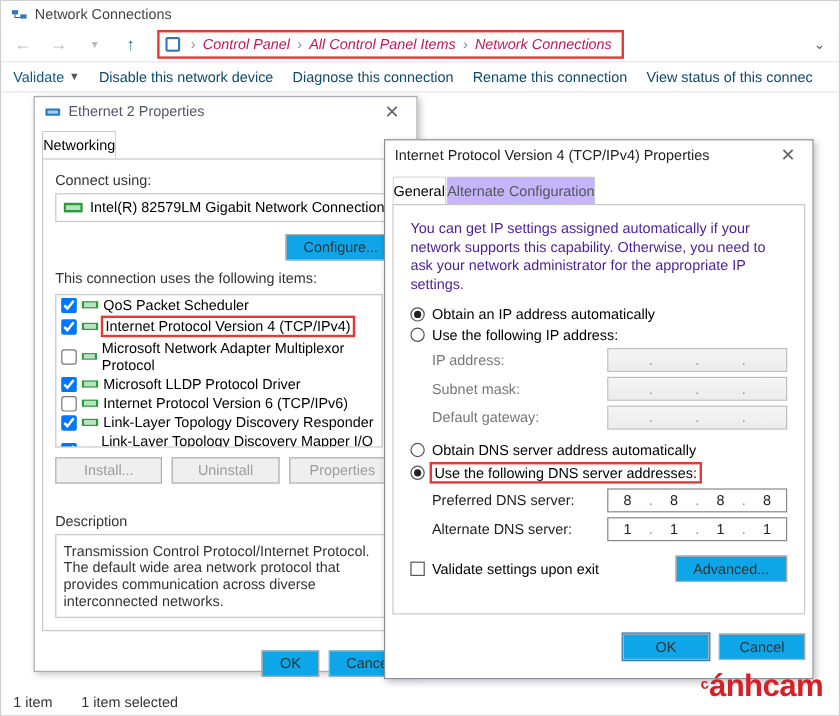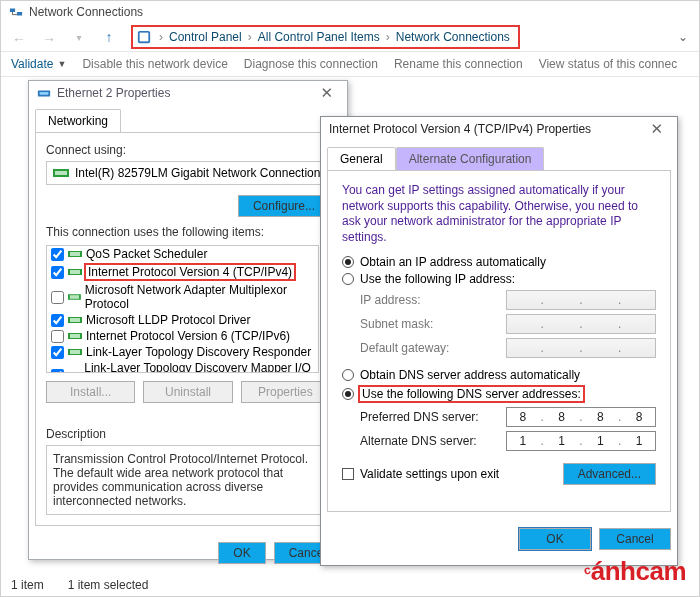--- a/index.html
+++ b/index.html
@@ -7,38 +7,38 @@
 
   
   .explorer { position: absolute; inset: 0; border: 1px solid #d0d0d0; background: #fff; }
   .titlebar { height: 22px; display: flex; align-items: center; padding: 0 8px; color: #444; background: #fff; }
   .titlebar .icon { width: 14px; height: 14px; margin-right: 6px; }
 
   .navrow { height: 28px; display: flex; align-items: center; padding: 0 6px; gap: 6px; }
   .navrow .arrow-btn { width: 24px; height: 24px; display: flex; align-items: center; justify-content: center; color: #bbb; font-size: 14px; }
   .breadcrumb-box { border: 2px solid #e53935; display: flex; align-items: center; height: 24px; padding: 0 4px; margin-left: 4px; flex: 0 0 auto; }
   .bc-icon { width: 14px; height: 14px; margin-right: 6px; }
-  .crumb { padding: 0 4px; color: #0c4a6e; }
+  .crumb { padding: 0 4px; color: #be185d; font-style: italic; }
   .chev { color: #888; padding: 0 2px; }
   .dropdown-chev { margin-left: auto; width: 20px; text-align: center; color: #666; }
 
   .cmdbar { height: 26px; border-top: 1px solid #e6e6e6; border-bottom: 1px solid #e6e6e6; display: flex; align-items: center; gap: 16px; padding: 0 10px; color: #0a5a8a; }
-  .cmd { color: #737373; }
+  .cmd { color: #0c4a6e; }
   .organize { color: #0a5a8a; display: flex; align-items: center; gap: 4px; }
 
   .statusbar { position: absolute; bottom: 4px; left: 10px; display: flex; gap: 24px; color: #333; text-align: right; }
 
   
   .dlg1 { position: absolute; left: 28px; top: 80px; width: 320px; height: 480px; background: #fff; border: 1px solid #a7acb3; box-shadow: 2px 2px 6px rgba(0,0,0,.25); }
   .dlg-title { height: 24px; display: flex; align-items: center; padding: 0 8px; color: #556; }
   .dlg-title .tx { flex: 1 1 auto; }
   .dlg-title .x { font-size: 15px; color: #666; padding: 0 6px; }
 
   .tabbar { display: flex; padding: 4px 6px 0 6px; }
-  .tab { border: 1px solid #c8c8c8; border-bottom: none; padding: 4px 12px; background: #fff; border-radius: 2px 2px 0 0; }
+  .tab { border: 1px solid #c8c8c8; border-bottom: none; padding: 4px 0; background: #fff; border-radius: 2px 2px 0 0; }
   .tab.inactive { background: #c4b5fd; color: #555; }
   .tabpanel { border: 1px solid #c8c8c8; margin: 0 6px 6px 6px; padding: 10px; background: #fff; flex: 1; }
 
   .dlg1 .body { display: flex; flex-direction: column; height: calc(100% - 24px); }
 
   .adapter-box { border: 1px solid #c8c8c8; padding: 4px 6px; margin: 4px 0 10px 0; display: flex; align-items: center; gap: 6px; }
   .btn { border: 1px solid #adadad; background: #0ea5e9; padding: 3px 14px; color: #333; }
   .btn:disabled, .btn.disabled { color: #9c9c9c; background: #efefef; }
   .rightbtn { display: flex; justify-content: flex-end; }
 

